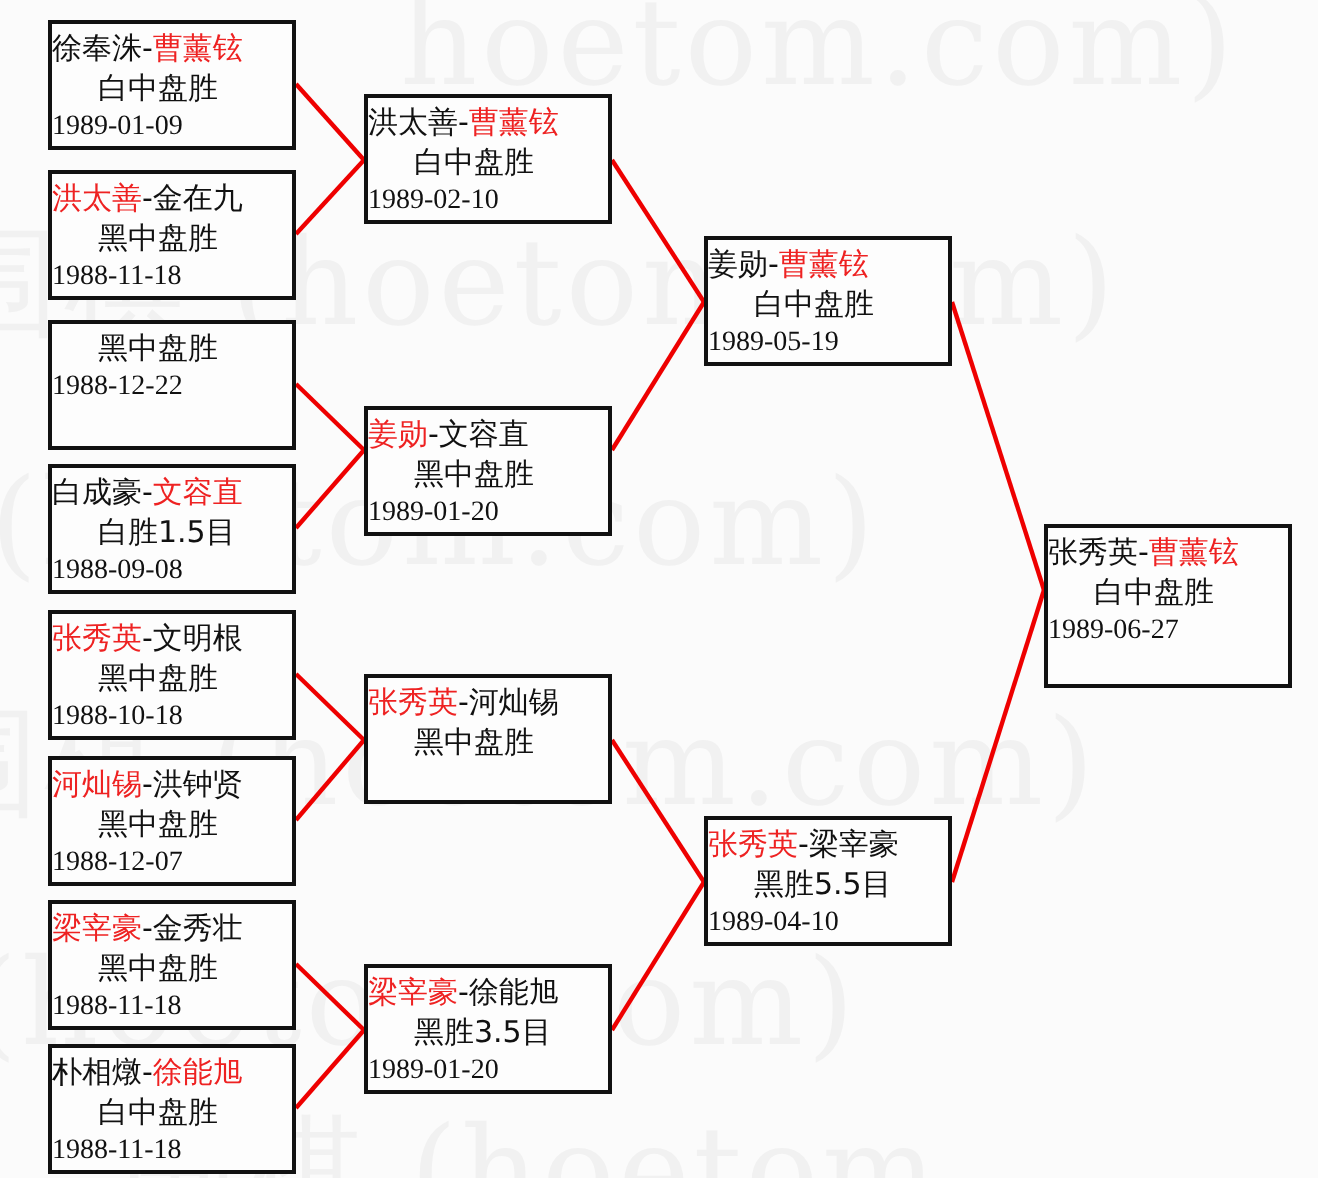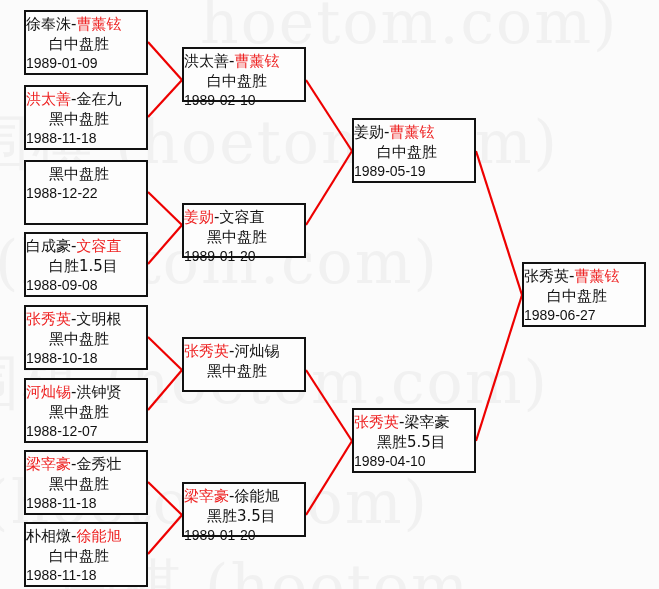--- a/index.html
+++ b/index.html
@@ -59,33 +59,33 @@
   .m-result{
     line-height:20px;
     white-space:nowrap;
     font-family:"DejaVu Sans","Liberation Sans",sans-serif;
     font-size:15px;
     padding-left:23px;
   }
   .m-date{
     line-height:19px;
     white-space:nowrap;
-    font-family:Liberation Sans, sans-serif;
+    font-family:Liberation Serif, serif;
     font-size:14px;
     letter-spacing:0px;
   }
   .p-win{color:#ee2222;}
   .p-lose{color:#111111;}
   .p-dash{color:#111111;}
 
   
   .col1{left:24px;width:124px;height:65px;}
-  .col2{left:182px;width:124px;height:55px;}
+  .col2{left:182px;width:124px;height:65px;}
   .col3{left:352px;width:124px;height:65px;}
-  .col4{left:522px;width:124px;height:65px;}
+  .col4{left:522px;width:124px;height:82px;}
 </style>
 </head>
 <body>
 
 <div id="stage">
 
   <div id="watermark">
     <div class="wm-row wm-r0">围棋 (hoetom.com)</div>
     <div class="wm-row wm-r1">围棋 (hoetom.com)</div>
     <div class="wm-row wm-r2">围棋 (hoetom.com)</div>

